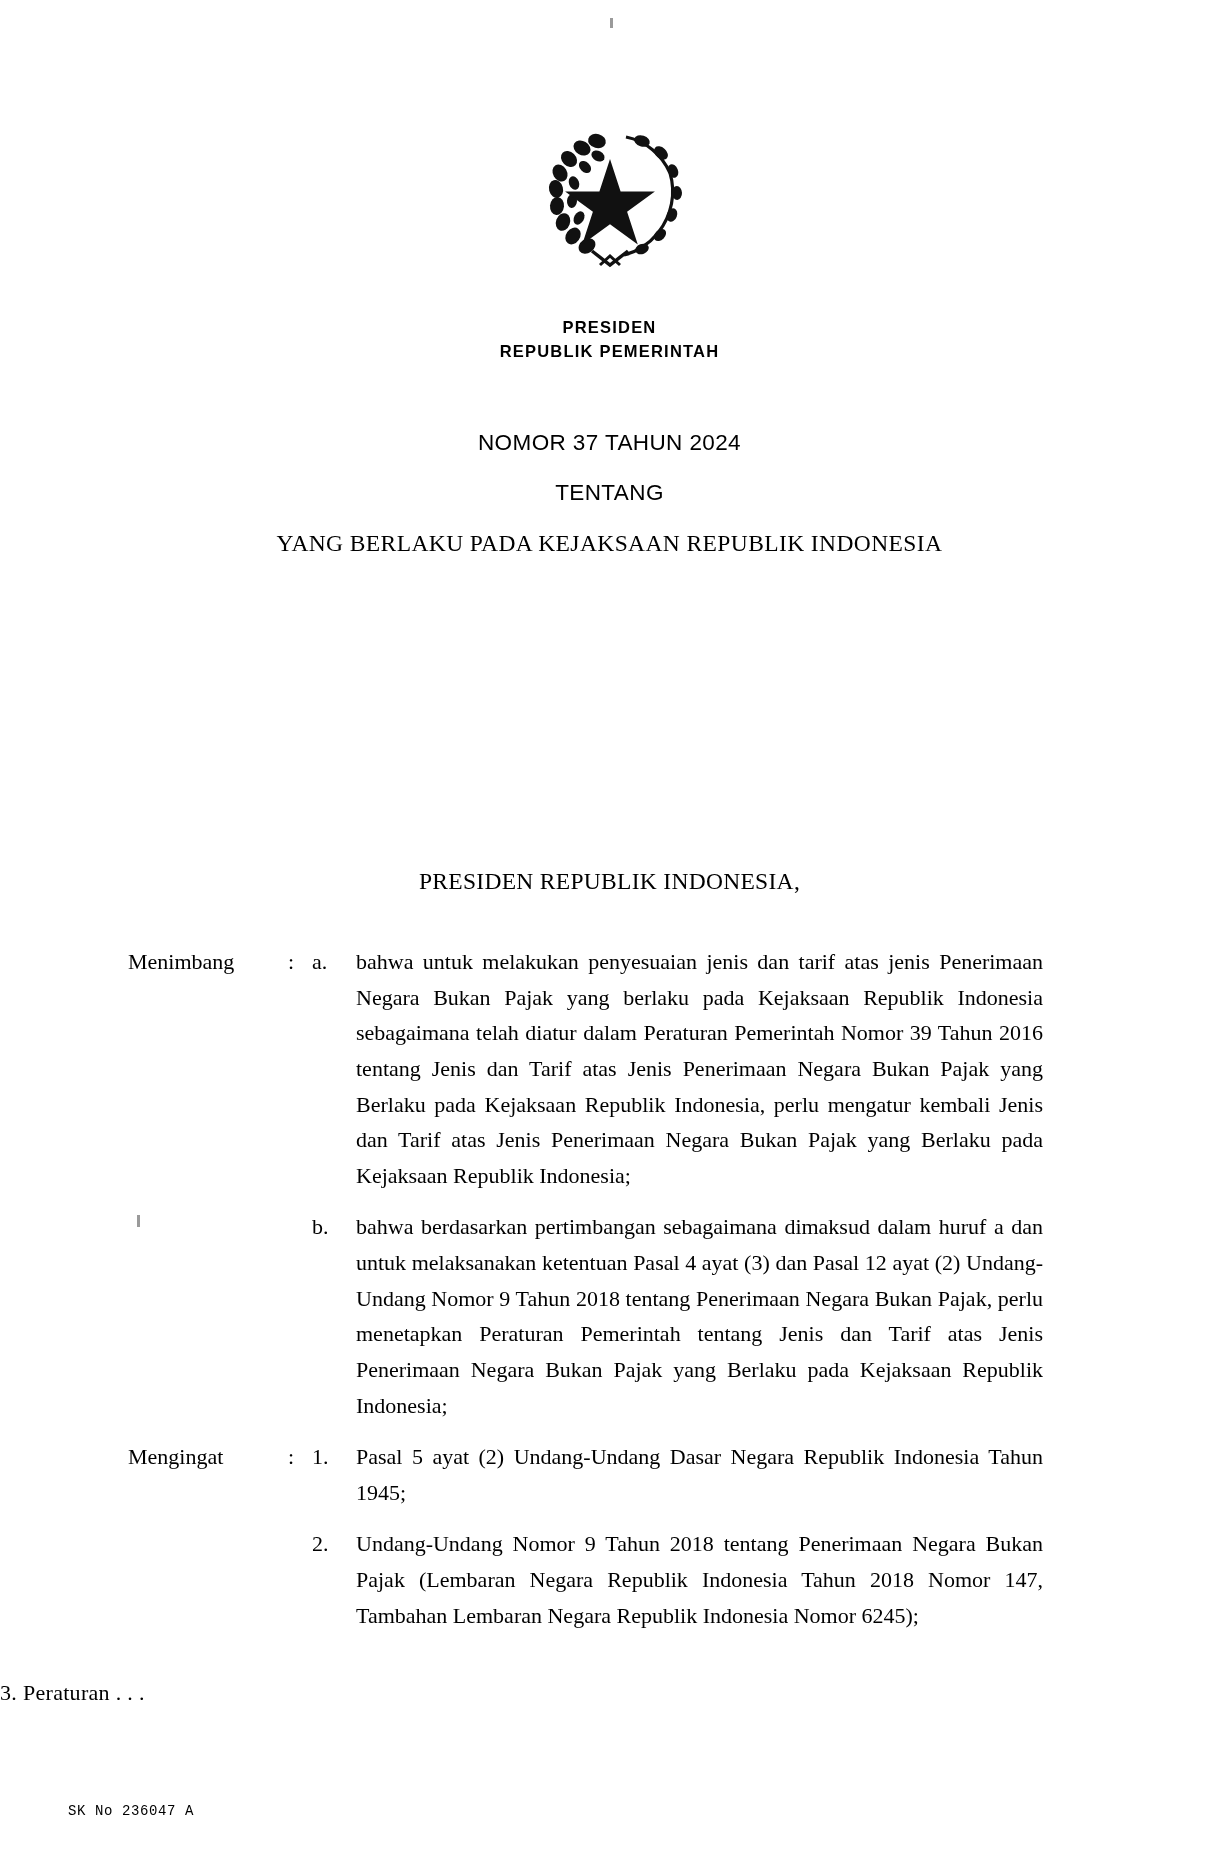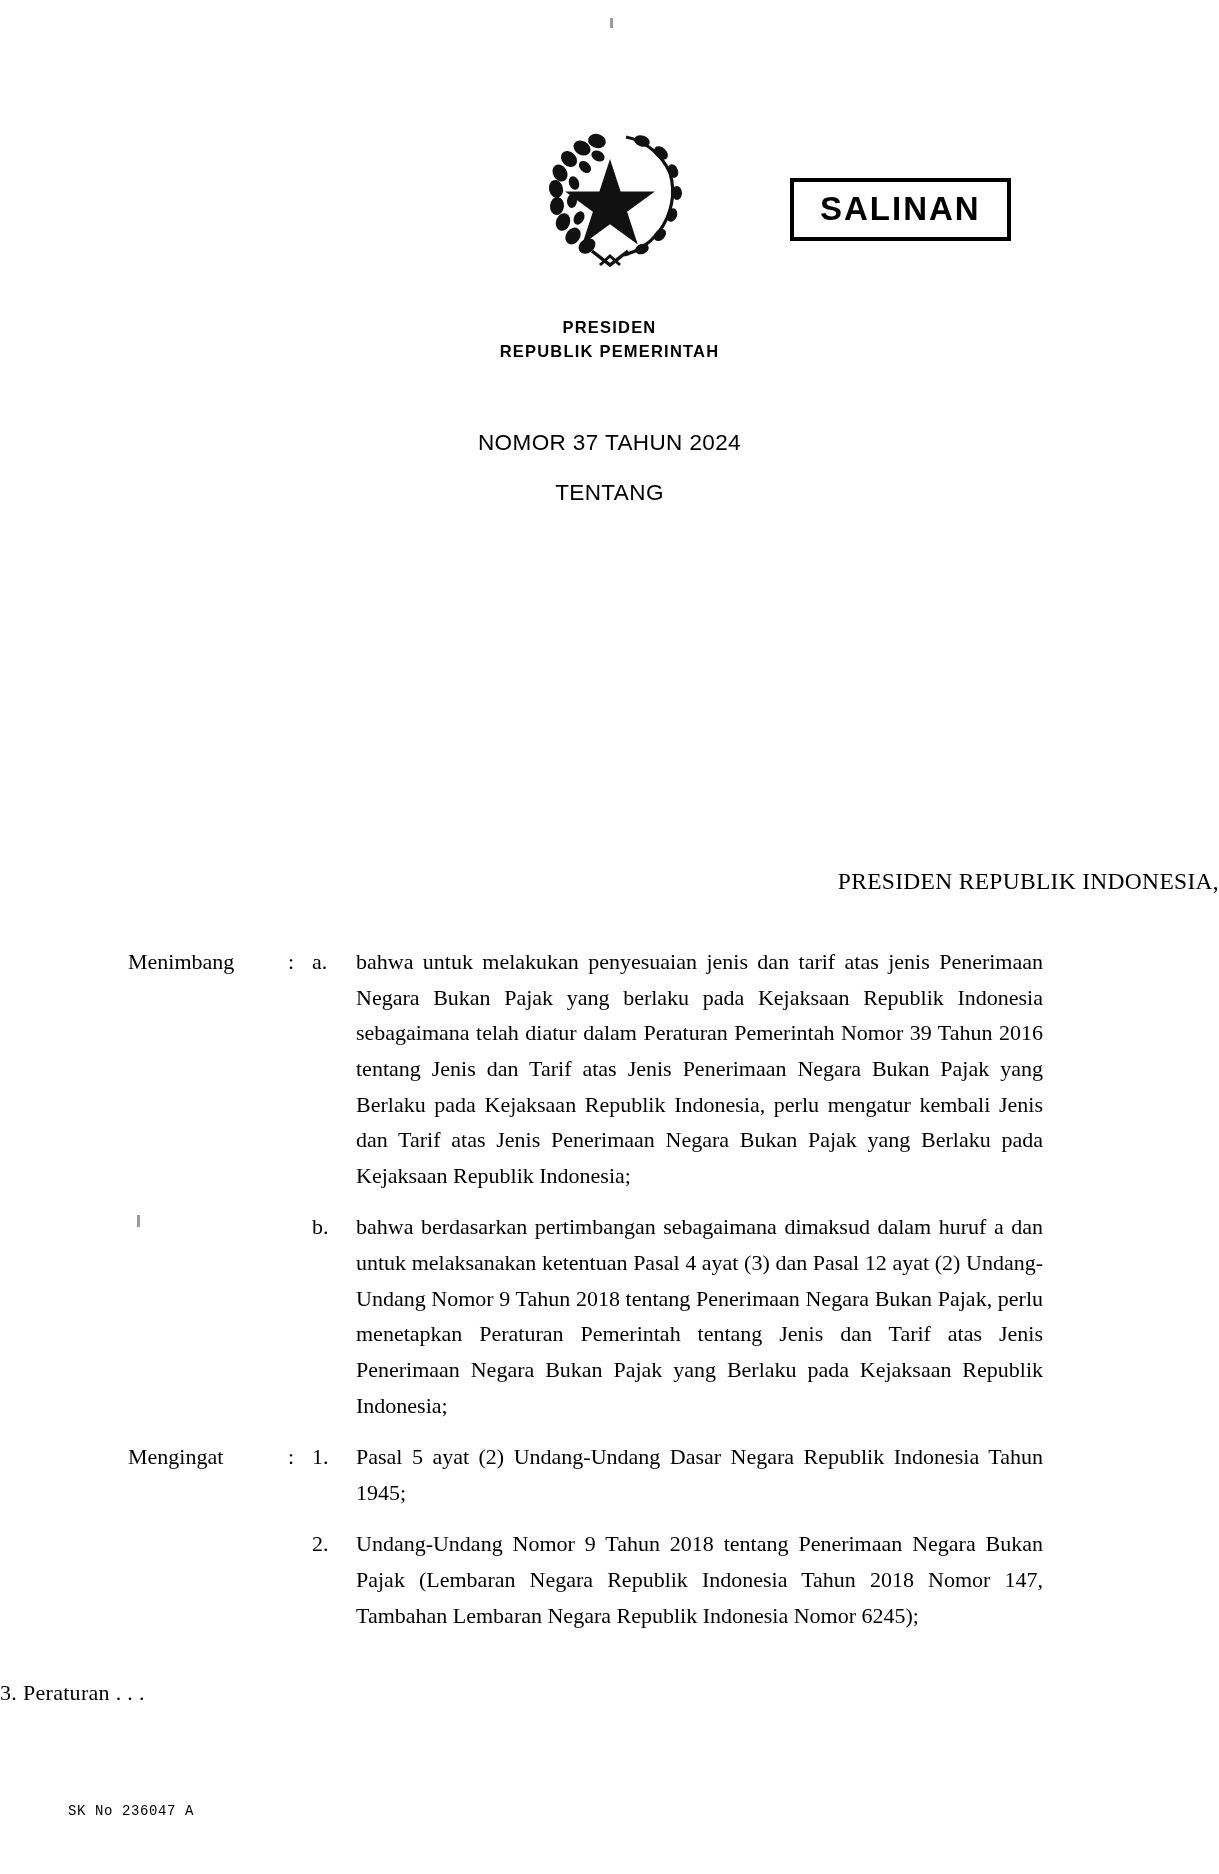--- a/index.html
+++ b/index.html
@@ -87,21 +87,21 @@
     text-align: center;
     font-family: "Liberation Serif", serif;
     font-size: 23.5px;
     letter-spacing: 0.3px;
   }
   .signatory {
     position: absolute;
     top: 868px;
     left: 0;
     width: 1219px;
-    text-align: right;
+    text-align: center;
     font-family: "Liberation Serif", serif;
     font-size: 23.5px;
     letter-spacing: 0.3px;
   }
 
   
   .body-block {
     position: absolute;
     top: 944px;
     left: 128px;
@@ -205,30 +205,30 @@
 
           <path d="M62 136 L80 150 L98 136" stroke="#111" stroke-width="3.4" fill="none"></path>
           <path d="M70 150 L80 141 L90 150" stroke="#111" stroke-width="3" fill="none"></path>
 
           <polygon points="80,44 90.6,76.6 124.9,76.6 97.1,96.8 107.8,129.4 80,109.2 52.2,129.4 62.9,96.8 35.1,76.6 69.4,76.6"></polygon>
         </g>
       </svg>
     </div>
   </div>
 
-  <div class="salinan-box">SALINAN</div>
 
   <div class="president-label">
     <div>PRESIDEN</div>
     <div>REPUBLIK PEMERINTAH</div>
   </div>
 
   <div class="title-block">
     <div class="line">NOMOR 37 TAHUN 2024</div>
     <div class="line">TENTANG</div>
+    <div class="line serif">YANG BERLAKU PADA KEJAKSAAN REPUBLIK INDONESIA</div>
   </div>
 
   <div class="signatory">PRESIDEN REPUBLIK INDONESIA,</div>
 
   <div class="body-block">
 
     <div class="clause">
       <div class="kw">Menimbang</div>
       <div class="colon">:</div>
       <div class="marker">a.</div>

